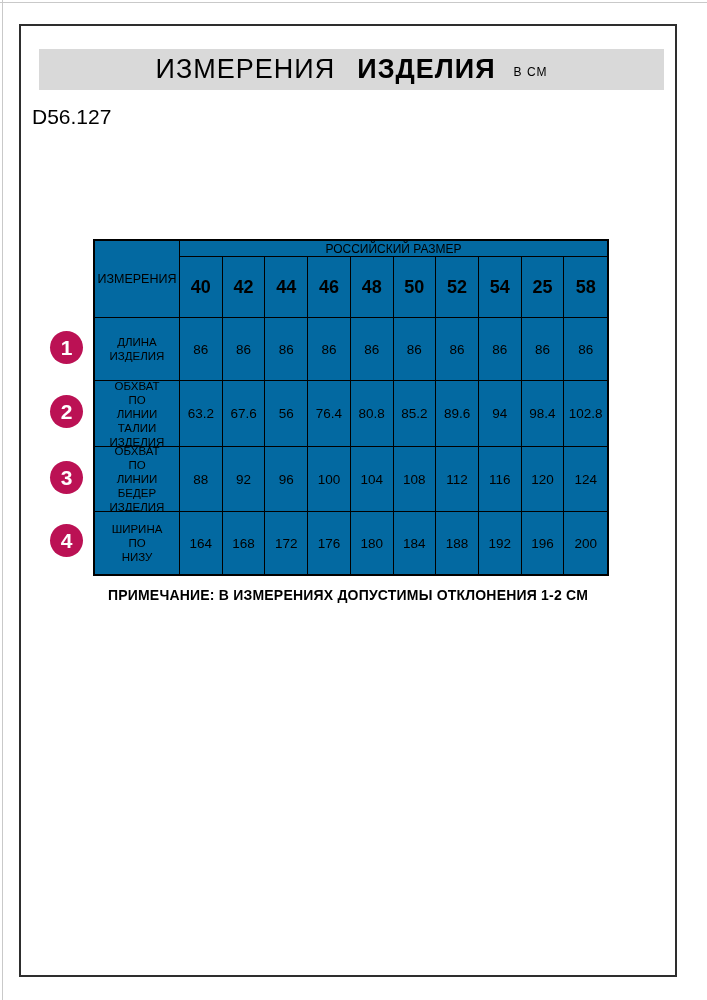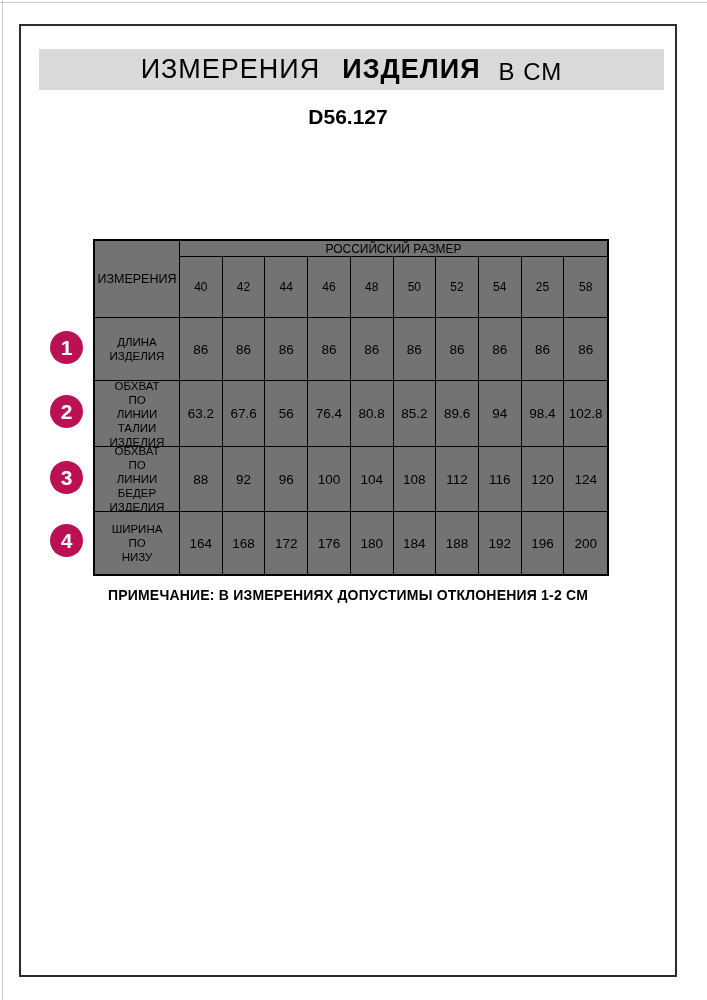--- a/index.html
+++ b/index.html
@@ -10,41 +10,41 @@
   .edge-line-top  { position:absolute; left:0; top:2px; width:707px; height:1px; background:#c9c9c9; }
   .edge-line-left { position:absolute; left:2px; top:0; width:1px; height:1000px; background:#c9c9c9; }
 
   .frame { position:absolute; left:19px; top:24px; width:658px; height:953px;
     border:2px solid #2e2e2e; background:#fff; }
 
   .title-band { position:absolute; left:18px; top:23px; width:625px; height:41px;
     background:#d9d9d9; display:flex; align-items:center; justify-content:center; }
   .title-regular { font-size:27px; letter-spacing:1px; font-weight:400; }
   .title-bold    { font-size:27px; letter-spacing:1px; font-weight:700; margin-left:22px; }
-  .title-unit    { font-size:24px; letter-spacing:1px; font-weight:400; margin-left:18px; padding-top:4px; }
+  .title-unit    { font-size:12px; letter-spacing:1px; font-weight:400; margin-left:18px; padding-top:4px; }
 
-  .article { position:absolute; left:0; top:79px; width:654px; text-align:center;
-    font-size:21px; font-weight:700; }
+  .article { position:absolute; left:11px; top:79px; width:654px; 
+    font-size:21px; font-weight:400; }
 
   .subtitle { position:absolute; left:47px; top:109px; width:560px; text-align:center;
     font-size:15.5px; line-height:21px; white-space:pre-line; }
 
   
   .size-table { position:absolute; left:72px; top:213px; width:516px; height:337px;
     border:2px solid #000; display:grid;
     grid-template-columns:85px repeat(10, 1fr);
     grid-template-rows:16px 61px 63px 66px 65px 62px; }
   .cell { border-right:1px solid #000; border-bottom:1px solid #000;
     display:flex; align-items:center; justify-content:center; text-align:center;
-    font-size:13.5px; background:#737373; }
+    font-size:13.5px; background:#0369a1; }
   .cell.lc { border-right:none; }
   .cell.lr { border-bottom:none; }
   .corner { grid-column:1; grid-row:1 / 3; font-size:12.5px; }
   .group  { grid-column:2 / 12; grid-row:1; font-size:12px; line-height:14px; border-right:none; }
-  .size-head { font-size:12px; font-weight:400;text-align:right; }
+  .size-head { font-size:18px; font-weight:700;text-align:right; }
   .row-label { font-size:11.5px; line-height:14px; white-space:pre-line; padding:2px 12px; }
 
   .marker { position:absolute; left:50px; width:33px; height:33px; border-radius:50%;
     background:#bb1154; color:#fff; font-size:21px; font-weight:700;
     display:flex; align-items:center; justify-content:center; }
   .marker-1 { top:331px; } .marker-2 { top:395px; } .marker-3 { top:461px; } .marker-4 { top:524px; }
 
   .note { position:absolute; left:0; top:561px; width:654px; text-align:center;
     font-size:14px; font-weight:700; letter-spacing:0.2px; }
 </style>

